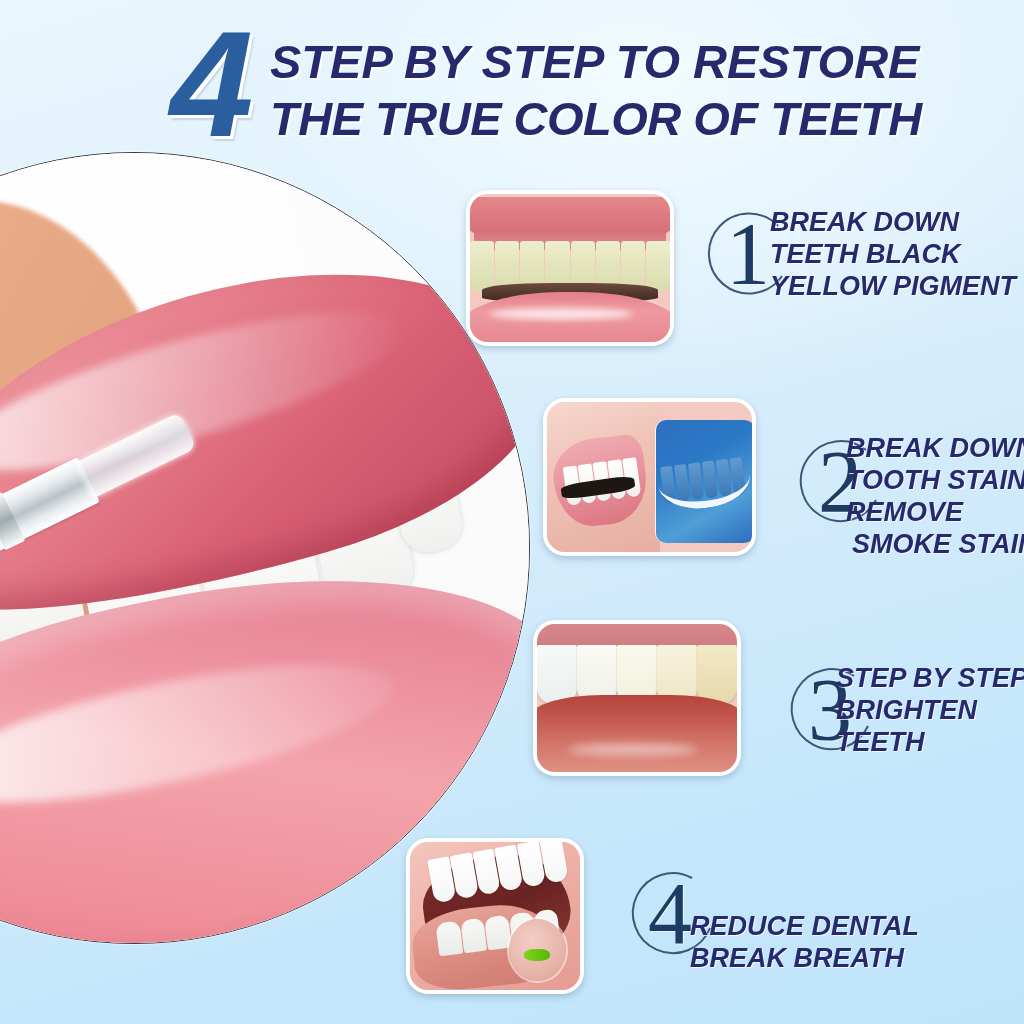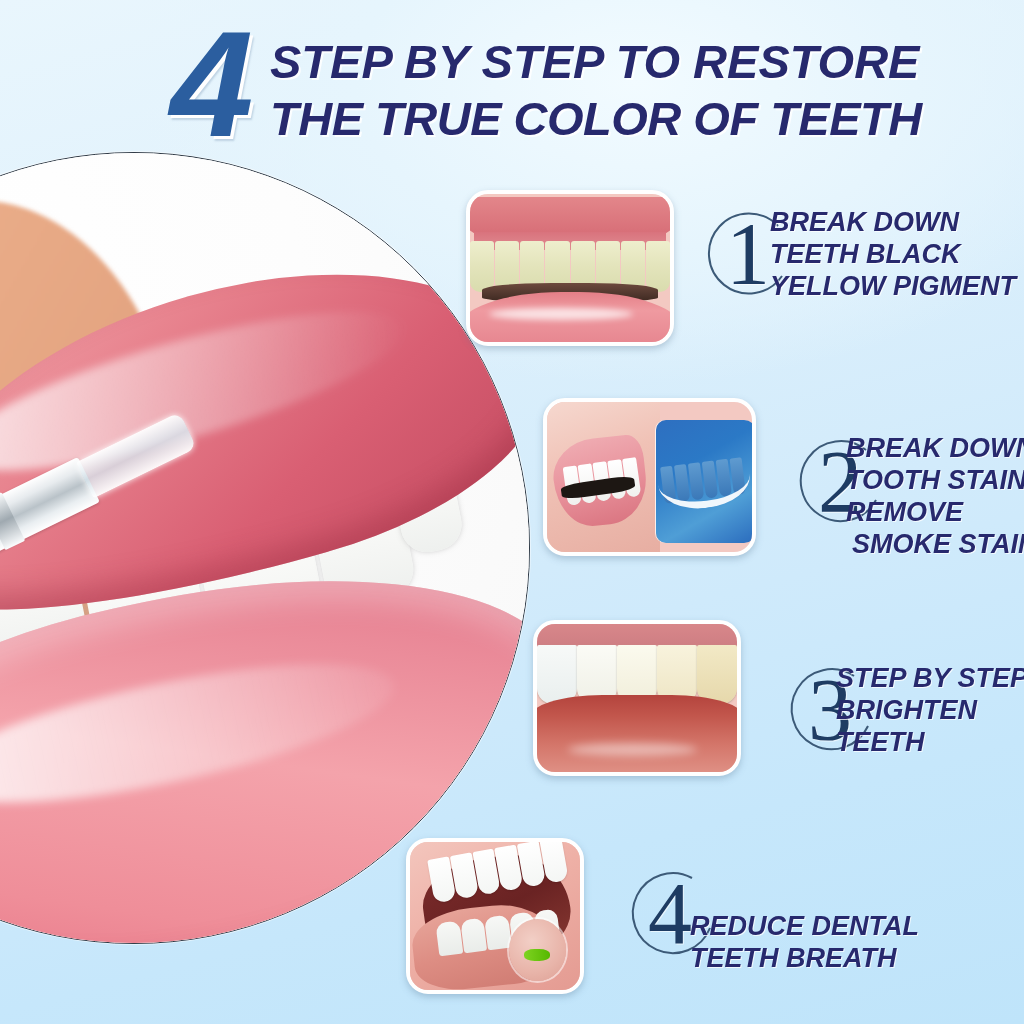--- a/index.html
+++ b/index.html
@@ -402,18 +402,18 @@
 
       <div class="marker" style="left:622px;top:866px;">
         <svg width="96" height="96" viewBox="0 0 96 96">
           <path d="M70 12 A40 40 0 1 0 88 62" fill="none" stroke="#3c5a78" stroke-width="2"></path>
         </svg>
         <div class="num">4</div>
       </div>
 
       <div class="steptext" style="left:690px;top:866px;margin-top:44px;">
         <div class="tl">REDUCE DENTAL</div>
-        <div class="tl">TEETH BREATH</div>
+        <div class="tl">BREAK BREATH</div>
       </div>
     </div>
 
   </div>
 </div>
 
 </body></html>

